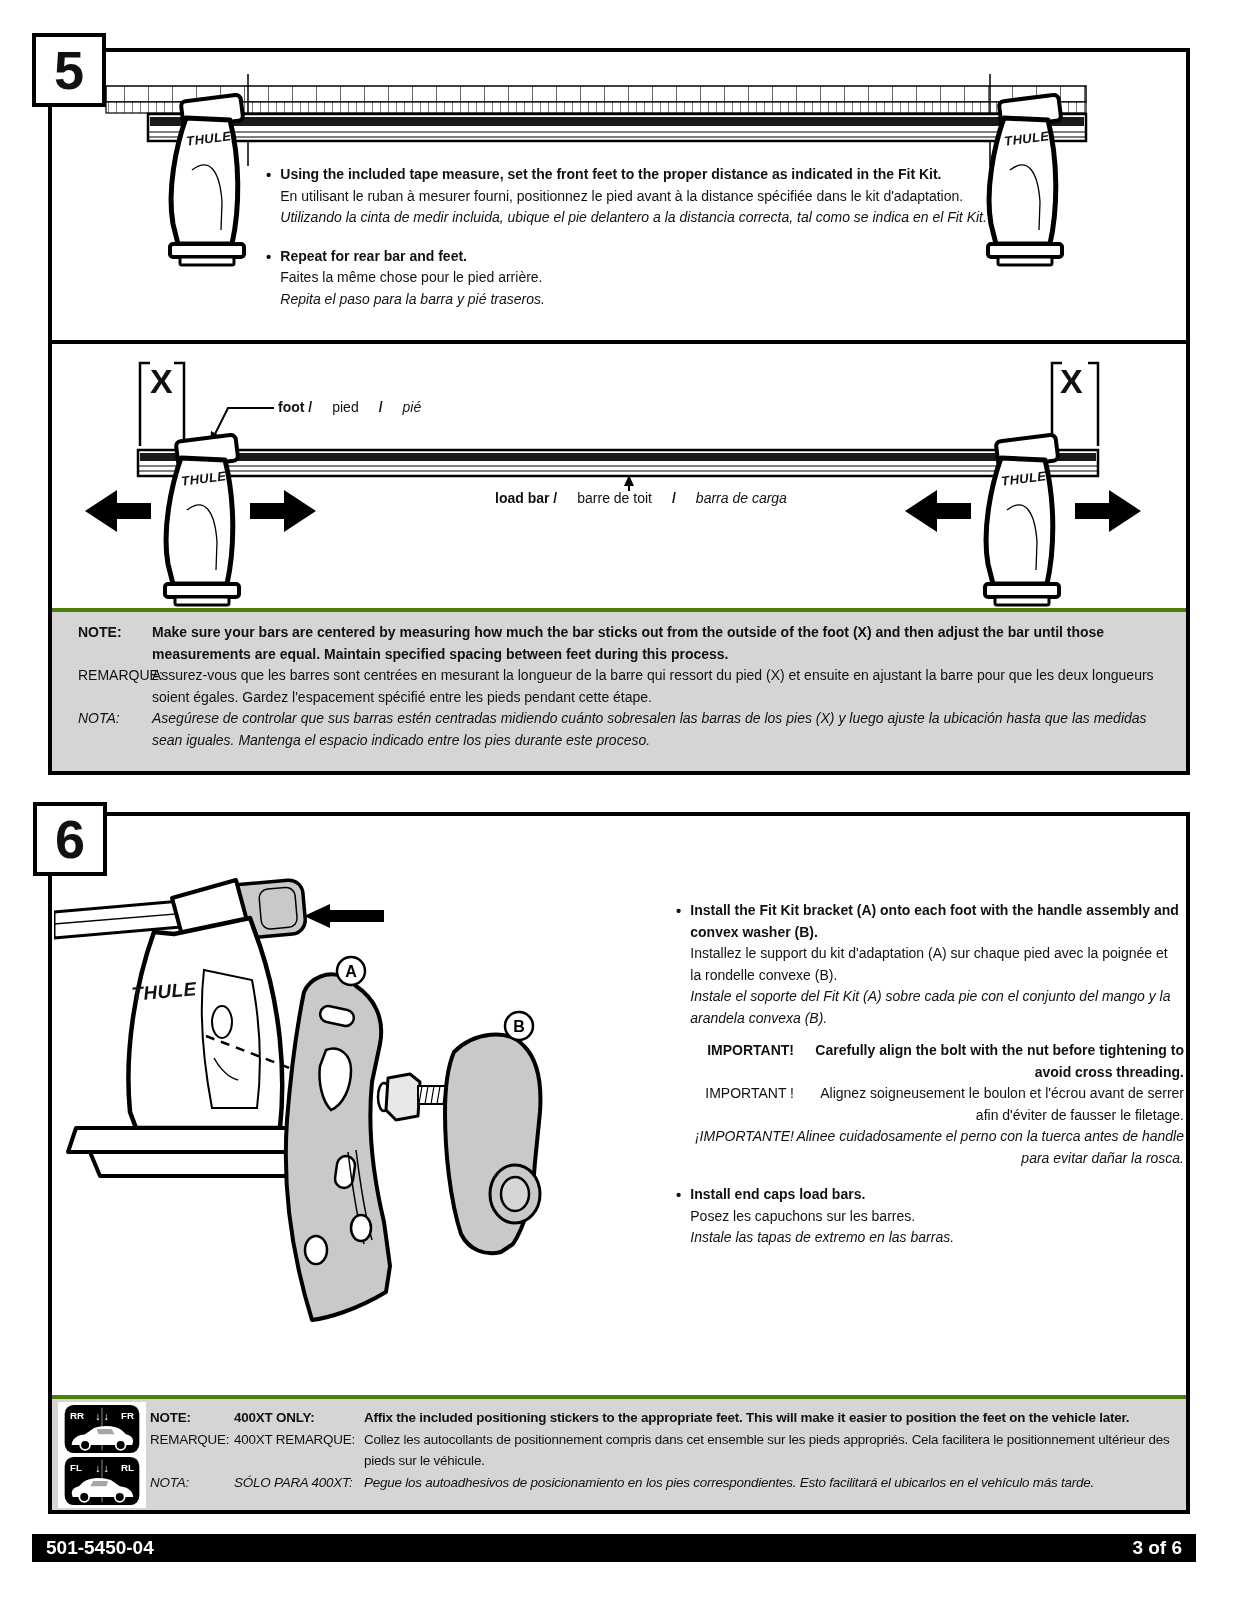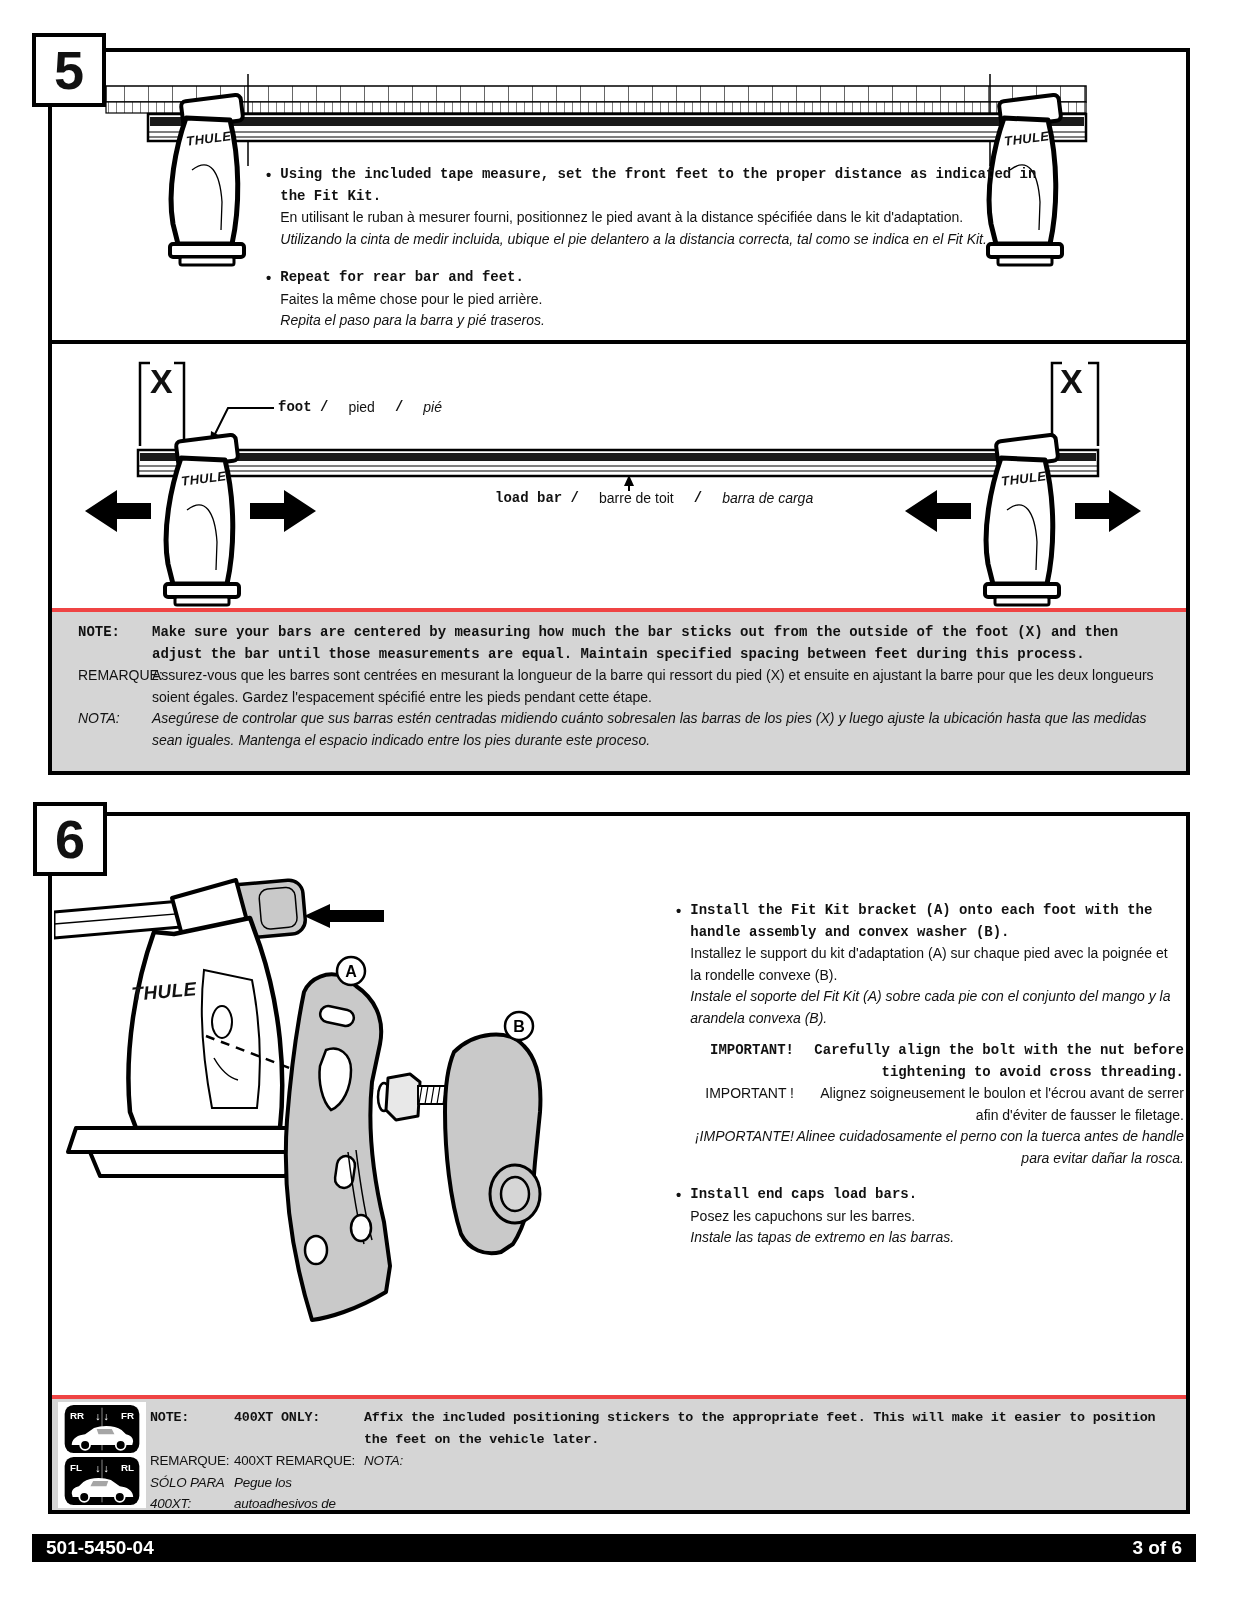--- a/index.html
+++ b/index.html
@@ -3,24 +3,24 @@
 <meta charset="utf-8">
 <style>
   html,body{margin:0;padding:0;background:#fff;}
   .page{position:relative;width:1236px;height:1600px;background:#fff;overflow:hidden;
         font-family:"Liberation Sans",sans-serif;color:#111;}
   .frame{position:absolute;border:4px solid #000;box-sizing:border-box;background:#fff;}
   .numbox{position:absolute;width:74px;height:74px;background:#fff;border:4px solid #000;
           box-sizing:border-box;display:flex;align-items:center;justify-content:center;
           font-size:54px;font-weight:bold;z-index:6;line-height:1;}
   .divider{position:absolute;left:0;right:0;height:4px;background:#000;}
-  .graybar{position:absolute;left:0;right:0;bottom:0;background:#d5d5d5;border-top:4px solid #ef4444;
+  .graybar{position:absolute;left:0;right:0;bottom:0;background:#d5d5d5;border-top:4px solid #4d7c0f;
            box-sizing:border-box;overflow:hidden;}
   .txt{font-size:14px;line-height:21.5px;}
-  .en{font-weight:bold;font-family:Liberation Mono, monospace;}
+  .en{font-weight:bold;}
   .fr{font-weight:normal;}
   .es{font-style:italic;}
   .bullet{display:flex;gap:9px;margin-bottom:17px;}
   .dot{font-weight:bold;font-size:15px;line-height:21.5px;}
   .grid2{display:grid;grid-template-columns:74px 1fr;}
   .grid2col{display:grid;grid-template-columns:118px 1fr;text-align:right;}
   .grid3{display:grid;grid-template-columns:84px 130px 1fr;font-size:13.4px;letter-spacing:-0.2px;}
   .grid3 .txt{font-size:13.4px;line-height:21.5px;}
   .xlab{position:absolute;font-size:34px;font-weight:800;letter-spacing:-1px;line-height:1;}
   .calloutlbl{position:absolute;display:flex;gap:20px;white-space:nowrap;font-size:14px;}
@@ -285,20 +285,21 @@
             <use href="#carSil"></use>
           </g>
       </svg>
 
       <div class="grid3 abs" style="left:98px;top:8px;width:1028px;">
         <div class="txt en">NOTE:</div>
         <div class="txt en">400XT ONLY:</div>
         <div class="txt en">Affix the included positioning stickers to the appropriate feet. This will make it easier to position the feet on the vehicle later.</div>
         <div class="txt fr">REMARQUE:</div>
         <div class="txt fr">400XT REMARQUE:</div>
+        <div class="txt fr">Collez les autocollants de positionnement compris dans cet ensemble sur les pieds appropriés. Cela facilitera le positionnement ultérieur des pieds sur le véhicule.</div>
         <div class="txt es">NOTA:</div>
         <div class="txt es">SÓLO PARA 400XT:</div>
         <div class="txt es">Pegue los autoadhesivos de posicionamiento en los pies correspondientes. Esto facilitará el ubicarlos en el vehículo más tarde.</div>
       </div>
     </div>
   </div>
   <div class="numbox" style="left:33px;top:802px;">6</div>
 
   <div class="footerbar" style="left:32px;top:1534px;width:1164px;height:28px;">
     <span>501-5450-04</span>

